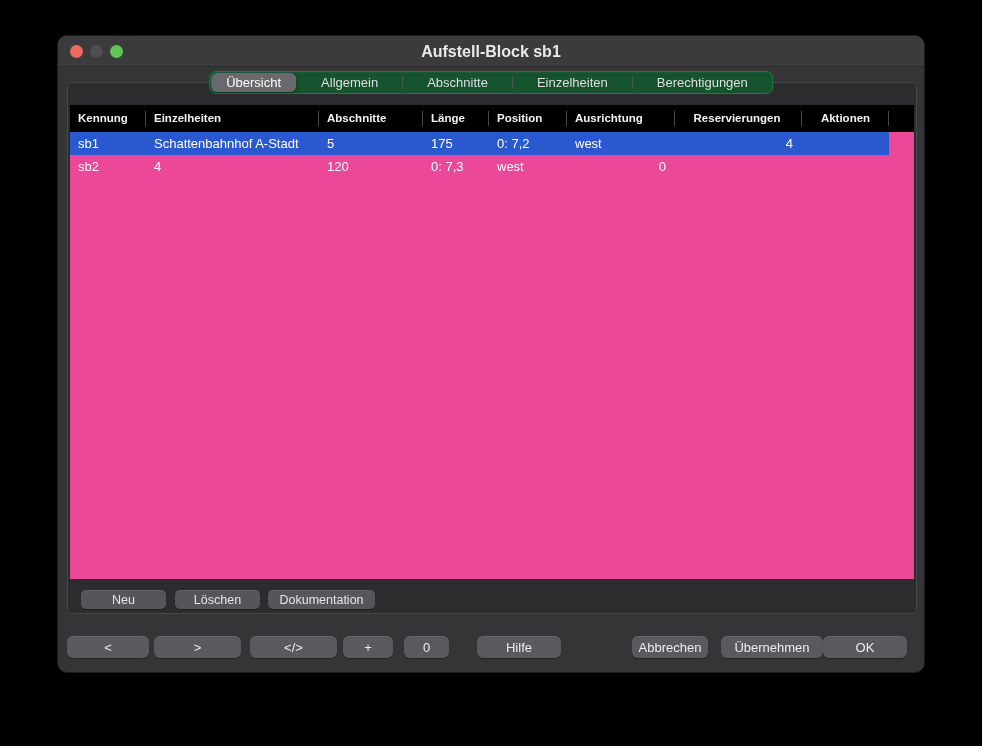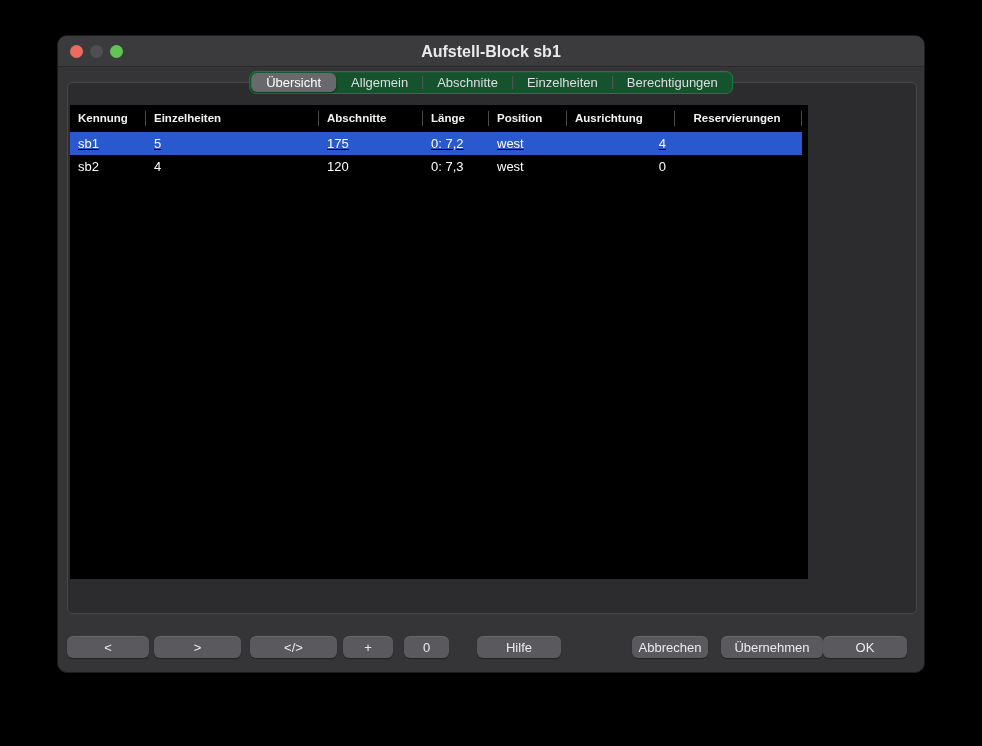--- a/index.html
+++ b/index.html
@@ -29,39 +29,39 @@
   .light.green { background:#61c554; }
 
   
   .tabstrip {
     position:absolute; top:35px; left:50%; transform:translateX(-50%);
     height:23px; display:flex; align-items:stretch;
     background:#14532d; border:1px solid #15803d; border-radius:7px;
     z-index:5; box-shadow: inset 0 1px 0 rgba(255,255,255,0.04);
   }
   .tab {
-    display:flex; align-items:center; padding:0 14px;
+    display:flex; align-items:center; padding:0 24px;
     font-size:13px; color:#dfdfe1; white-space:nowrap; cursor:default;
   }
   .tab.selected {
     background:#69696d; border-radius:6px; margin:1px; padding:0 15px;
     color:#ffffff; box-shadow:0 1px 2px rgba(0,0,0,0.35);
   }
   .tab-divider { width:1px; height:13px; background:#58585b; align-self:center; }
 
   
   .groupbox {
     position:absolute; left:9px; top:46px; width:850px; height:532px;
     background:#2c2c2e; border:1px solid #48484a; border-radius:5px;
   }
 
   
   .tableWrap {
-    position:absolute; left:2px; top:22px; width:738px; height:474px;
-    background:#000000; overflow:hidden;text-decoration:underline;
+    position:absolute; left:2px; top:22px; width:844px; height:474px;
+    background:#ec4899; overflow:hidden;
   }
   .tgrid { display:grid; grid-template-columns:76px 173px 104px 66px 78px 108px 127px 87px 25px; }
   .thead { background:#000000; }
   .th {
     position:relative; height:27px; line-height:27px; font-size:11.5px;
     font-weight:bold; color:#f2f2f2; padding-left:8px; white-space:nowrap; overflow:hidden;
   }
   .th::after {
     content:""; position:absolute; right:0; top:6px; height:15px; width:1px; background:#4a4a4c;
   }
@@ -142,20 +142,21 @@
         <div class="th">Länge</div>
         <div class="th">Position</div>
         <div class="th">Ausrichtung</div>
         <div class="th num">Reservierungen</div>
         <div class="th center">Aktionen</div>
         <div class="th no-sep"></div>
       </div>
 
       <div class="tgrid row selected">
         <div class="td">sb1</div>
+        <div class="td">Schattenbahnhof A-Stadt</div>
         <div class="td">5</div>
         <div class="td">175</div>
         <div class="td">0: 7,2</div>
         <div class="td">west</div>
         <div class="td num">4</div>
         <div class="td"></div>
         <div class="td spacer"></div>
       </div>
 
       <div class="tgrid row">
@@ -163,20 +164,25 @@
         <div class="td">4</div>
         <div class="td">120</div>
         <div class="td">0: 7,3</div>
         <div class="td">west</div>
         <div class="td num">0</div>
         <div class="td"></div>
         <div class="td spacer"></div>
       </div>
     </div>
 
+    <div class="listActions">
+      <button class="sbtn neu">Neu</button>
+      <button class="sbtn loeschen">Löschen</button>
+      <button class="sbtn doku">Dokumentation</button>
+    </div>
   </div>
 
   <div class="footer">
     <button class="fbtn b-prev">&lt;</button>
     <button class="fbtn b-next">&gt;</button>
     <button class="fbtn b-code">&lt;/&gt;</button>
     <button class="fbtn b-plus">+</button>
     <button class="fbtn b-zero">0</button>
     <button class="fbtn b-help">Hilfe</button>
     <button class="fbtn b-cancel">Abbrechen</button>

